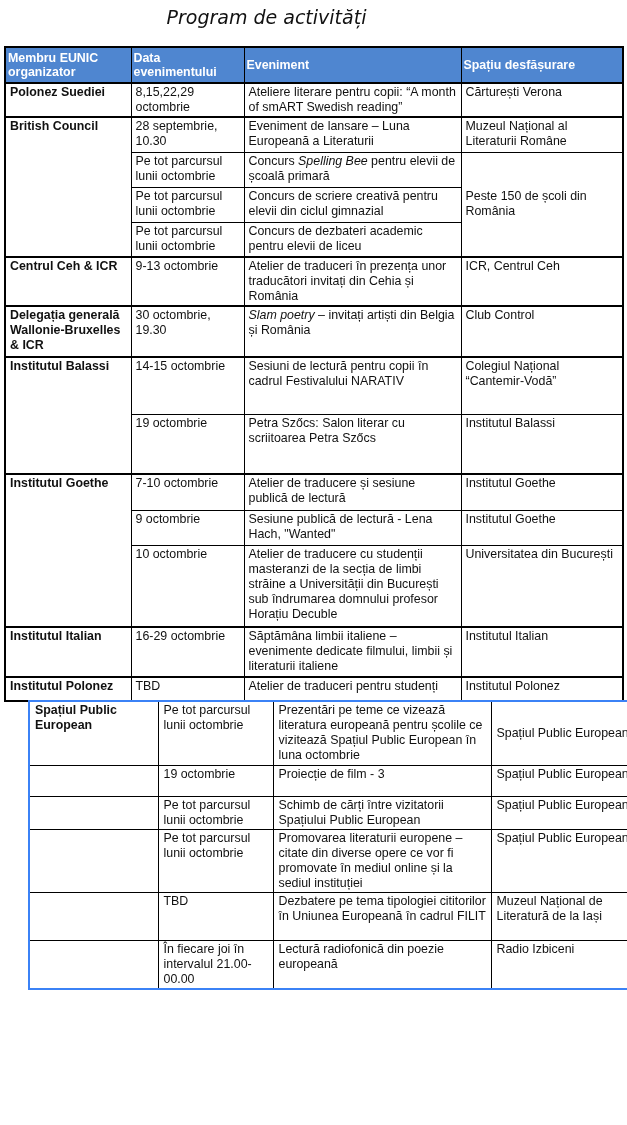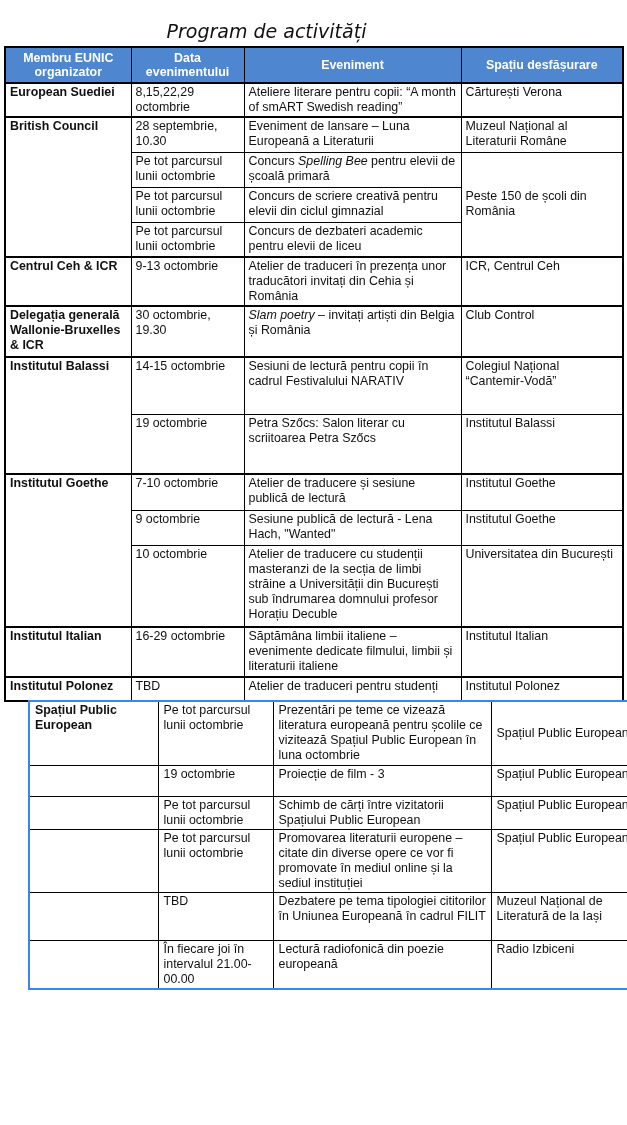--- a/index.html
+++ b/index.html
@@ -1,23 +1,23 @@
 <!DOCTYPE html>
 <html><head>
 <meta charset="utf-8">
 <style>
   html, body { margin: 0; padding: 0; background: #ffffff; }
   body { width: 627px; height: 1125px; position: relative; overflow: hidden;
          font-family: "Liberation Sans", sans-serif; font-size: 12.4px; color: #111; }
-  .title { position: absolute; top: 20px; left: 0; width: 533px; text-align: center;
+  .title { position: absolute; top: 6px; left: 0; width: 533px; text-align: center;
            font-family: "DejaVu Sans", sans-serif; font-style: italic; font-size: 19px; color: #111; }
   table { border-collapse: collapse; position: absolute; table-layout: fixed; }
   td, th { vertical-align: top; padding: 1px 3px 1px 4px; line-height: 15px; text-align: left; }
   #t1 { top: 46px; left: 4px; width: 618px; border: 2px solid #000; }
-  #t1 th { background: #4f86d0; color: #fff; font-weight: bold; text-align: center; vertical-align: middle;
+  #t1 th { background: #4f86d0; color: #fff; font-weight: bold; text-align: left; vertical-align: middle;
            border: 1px solid #000; font-size: 12.4px; line-height: 14px; padding: 3px 2px; }
   #t1 td { border: 1px solid #000; }
   #t1 tr.group-start td { border-top: 2px solid #000; }
   #t1 td.org { font-weight: bold; }
   #t2 { top: 700px; left: 5px; width: 615px; border: 2px solid #3b82f6; margin-left: 23px; }
   #t2 td { border: 1px solid #000; padding: 1px 3px 1px 5px; }
   #t2 td.org { font-weight: bold; }
   .ital { font-style: italic; }
 </style>
 </head>
@@ -34,21 +34,21 @@
     </colgroup>
   <tbody>
       <tr>
     <th>Membru EUNIC organizator</th>
     <th>Data evenimentului</th>
     <th>Eveniment</th>
     <th>Spațiu desfășurare</th>
   </tr>
 
   <tr class="group-start" style="height:34px">
-    <td class="org">European Suediei</td>
+    <td class="org">Polonez Suediei</td>
     <td>8,15,22,29 octombrie</td>
     <td>Ateliere literare pentru copii: “A month of smART Swedish reading”</td>
     <td>Cărturești Verona</td>
   </tr>
 
   <tr class="group-start" style="height:35px">
     <td class="org" rowspan="4">British Council</td>
     <td>28 septembrie, 10.30</td>
     <td>Eveniment de lansare – Luna Europeană a Literaturii</td>
     <td>Muzeul Național al Literaturii Române</td>

